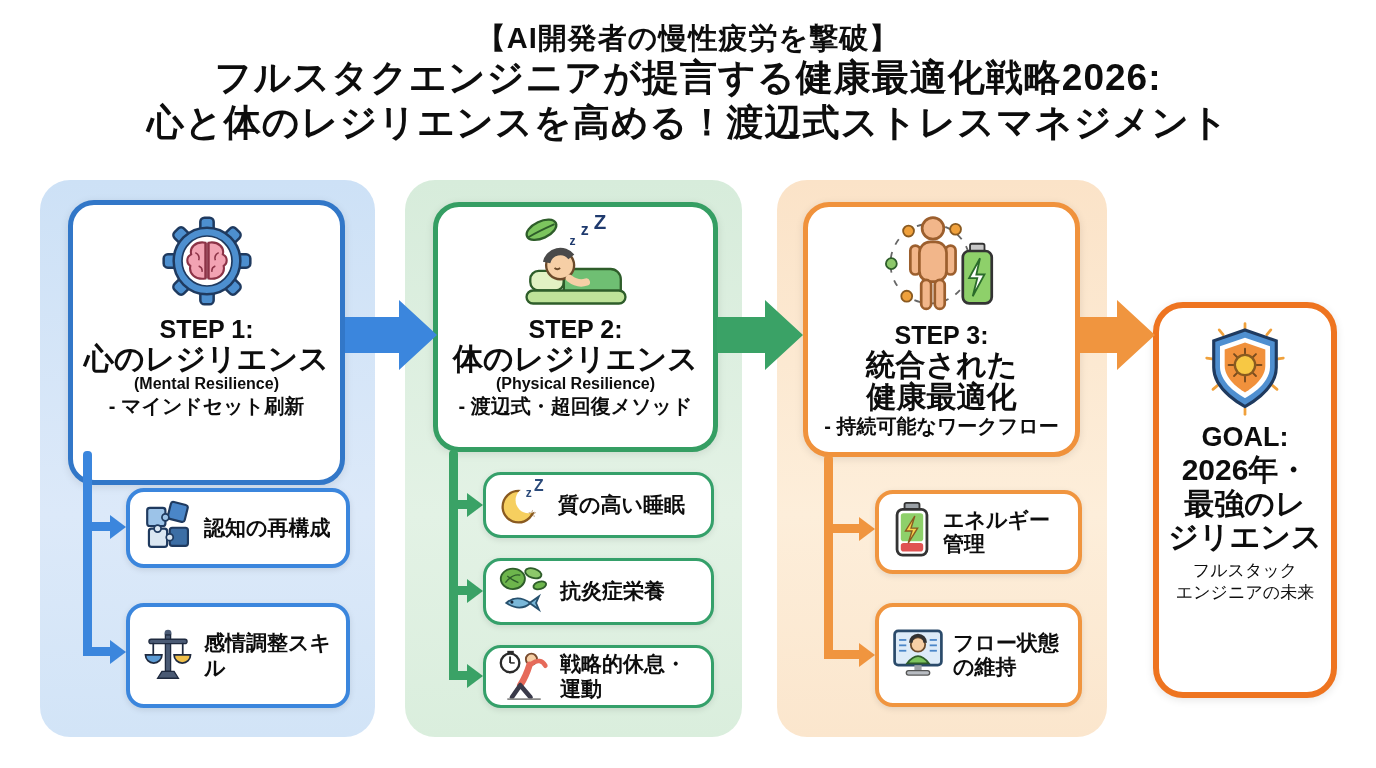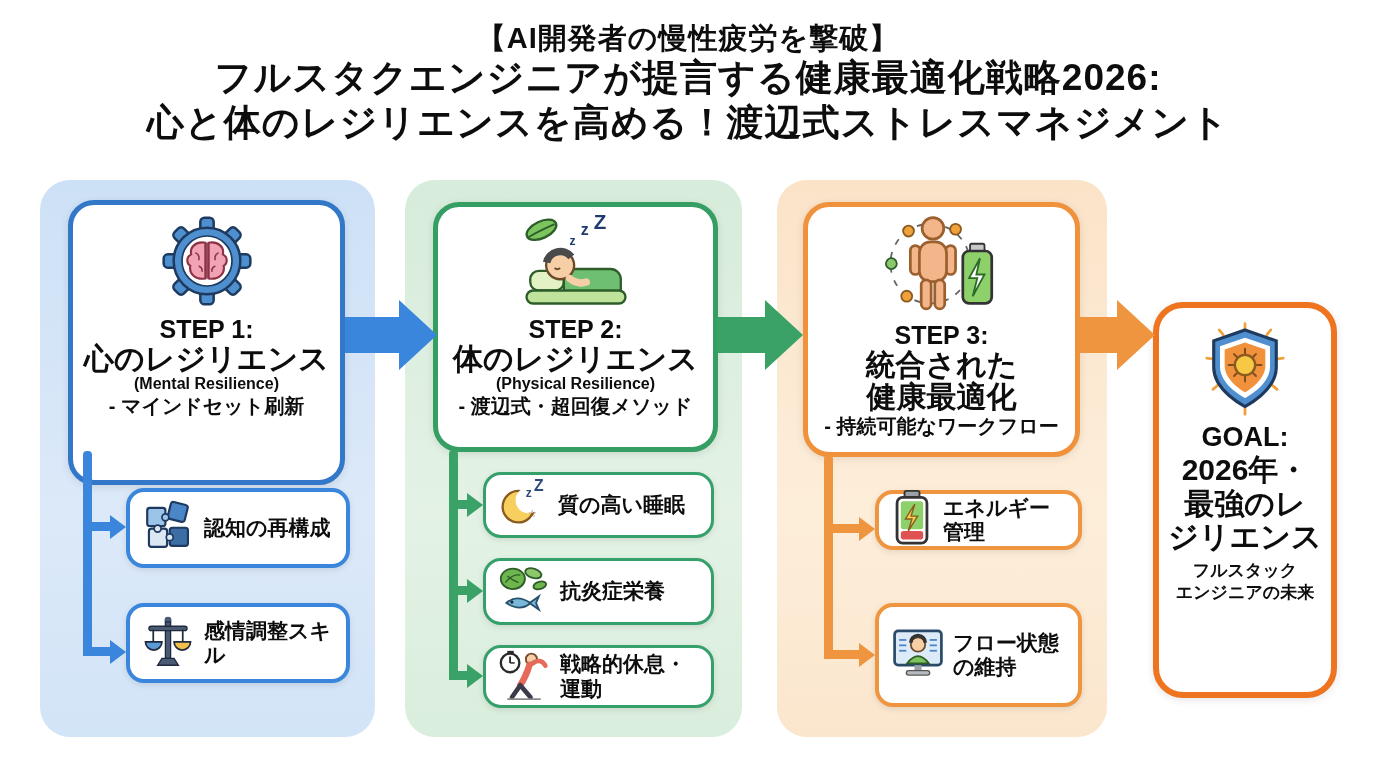--- a/index.html
+++ b/index.html
@@ -29,37 +29,37 @@
   .card-step2 { left:433px; top:202px; width:285px; height:250px; border:5px solid #359e63; }
   .card-step3 { left:803px; top:202px; width:277px; height:255px; border:5px solid #f0923c; }
   .card-goal  { left:1153px; top:302px; width:184px; height:396px; border:6px solid #ee7420; border-radius:30px; padding-top:14px; }
   .step-icon { flex:0 0 auto; }
   .step-label { font-size:25px; font-weight:bold; line-height:1.12; }
   .step-title { font-size:30px; font-weight:bold; line-height:1.08; }
   .step-sub   { font-size:16px; font-weight:bold; line-height:1.18; }
   .step-note  { font-size:20px; font-weight:bold; line-height:1.22; }
   .goal-label { font-size:27px; font-weight:bold; line-height:1.15; margin-top:2px; }
   .goal-title { font-size:30px; font-weight:bold; line-height:1.12; }
-  .goal-sub   { font-size:17px; font-weight:bold; line-height:1.3; margin-top:6px; }
+  .goal-sub   { font-size:17px; font-weight:normal; line-height:1.3; margin-top:6px; }
   
   .sub {
     position:absolute; background:#fff; border-radius:18px;
     display:flex; align-items:center; gap:10px; padding:0 8px 0 12px;
     box-shadow:0 2px 6px rgba(0,0,0,0.10);
   }
   .sub-label { font-size:21px; font-weight:bold; line-height:1.15; white-space:pre-line; text-align:left; }
   .sub-blue   { border:4px solid #3b86dd; left:126px; width:224px; }
   .sub-green  { border:3px solid #35a06a; left:483px; width:231px; }
   .sub-orange { border:4px solid #f0953f; left:875px; width:207px; }
   .s1b1 { top:488px; height:80px; }
-  .s1b2 { top:603px; height:80px; }
+  .s1b2 { top:603px; height:105px; }
   .s2b1 { top:472px; height:66px; }
   .s2b2 { top:558px; height:67px; }
   .s2b3 { top:645px; height:63px; }
-  .s3b1 { top:490px; height:60px; }
+  .s3b1 { top:490px; height:84px; }
   .s3b2 { top:603px; height:104px;gap:8px; }
   
   .vline { position:absolute; width:9px; border-radius:4px; }
   .hline { position:absolute; height:9px; }
   .tri { position:absolute; width:0; height:0; border-top:12px solid transparent; border-bottom:12px solid transparent; }
   .c-blue { background:#3b86dd; }  .t-blue { border-left:16px solid #3b86dd; }
   .c-green { background:#3aa266; } .t-green { border-left:16px solid #3aa266; }
   .c-orange { background:#f0953f; } .t-orange { border-left:16px solid #f0953f; }
   .flow-arrow { position:absolute; top:300px; }
 </style>

